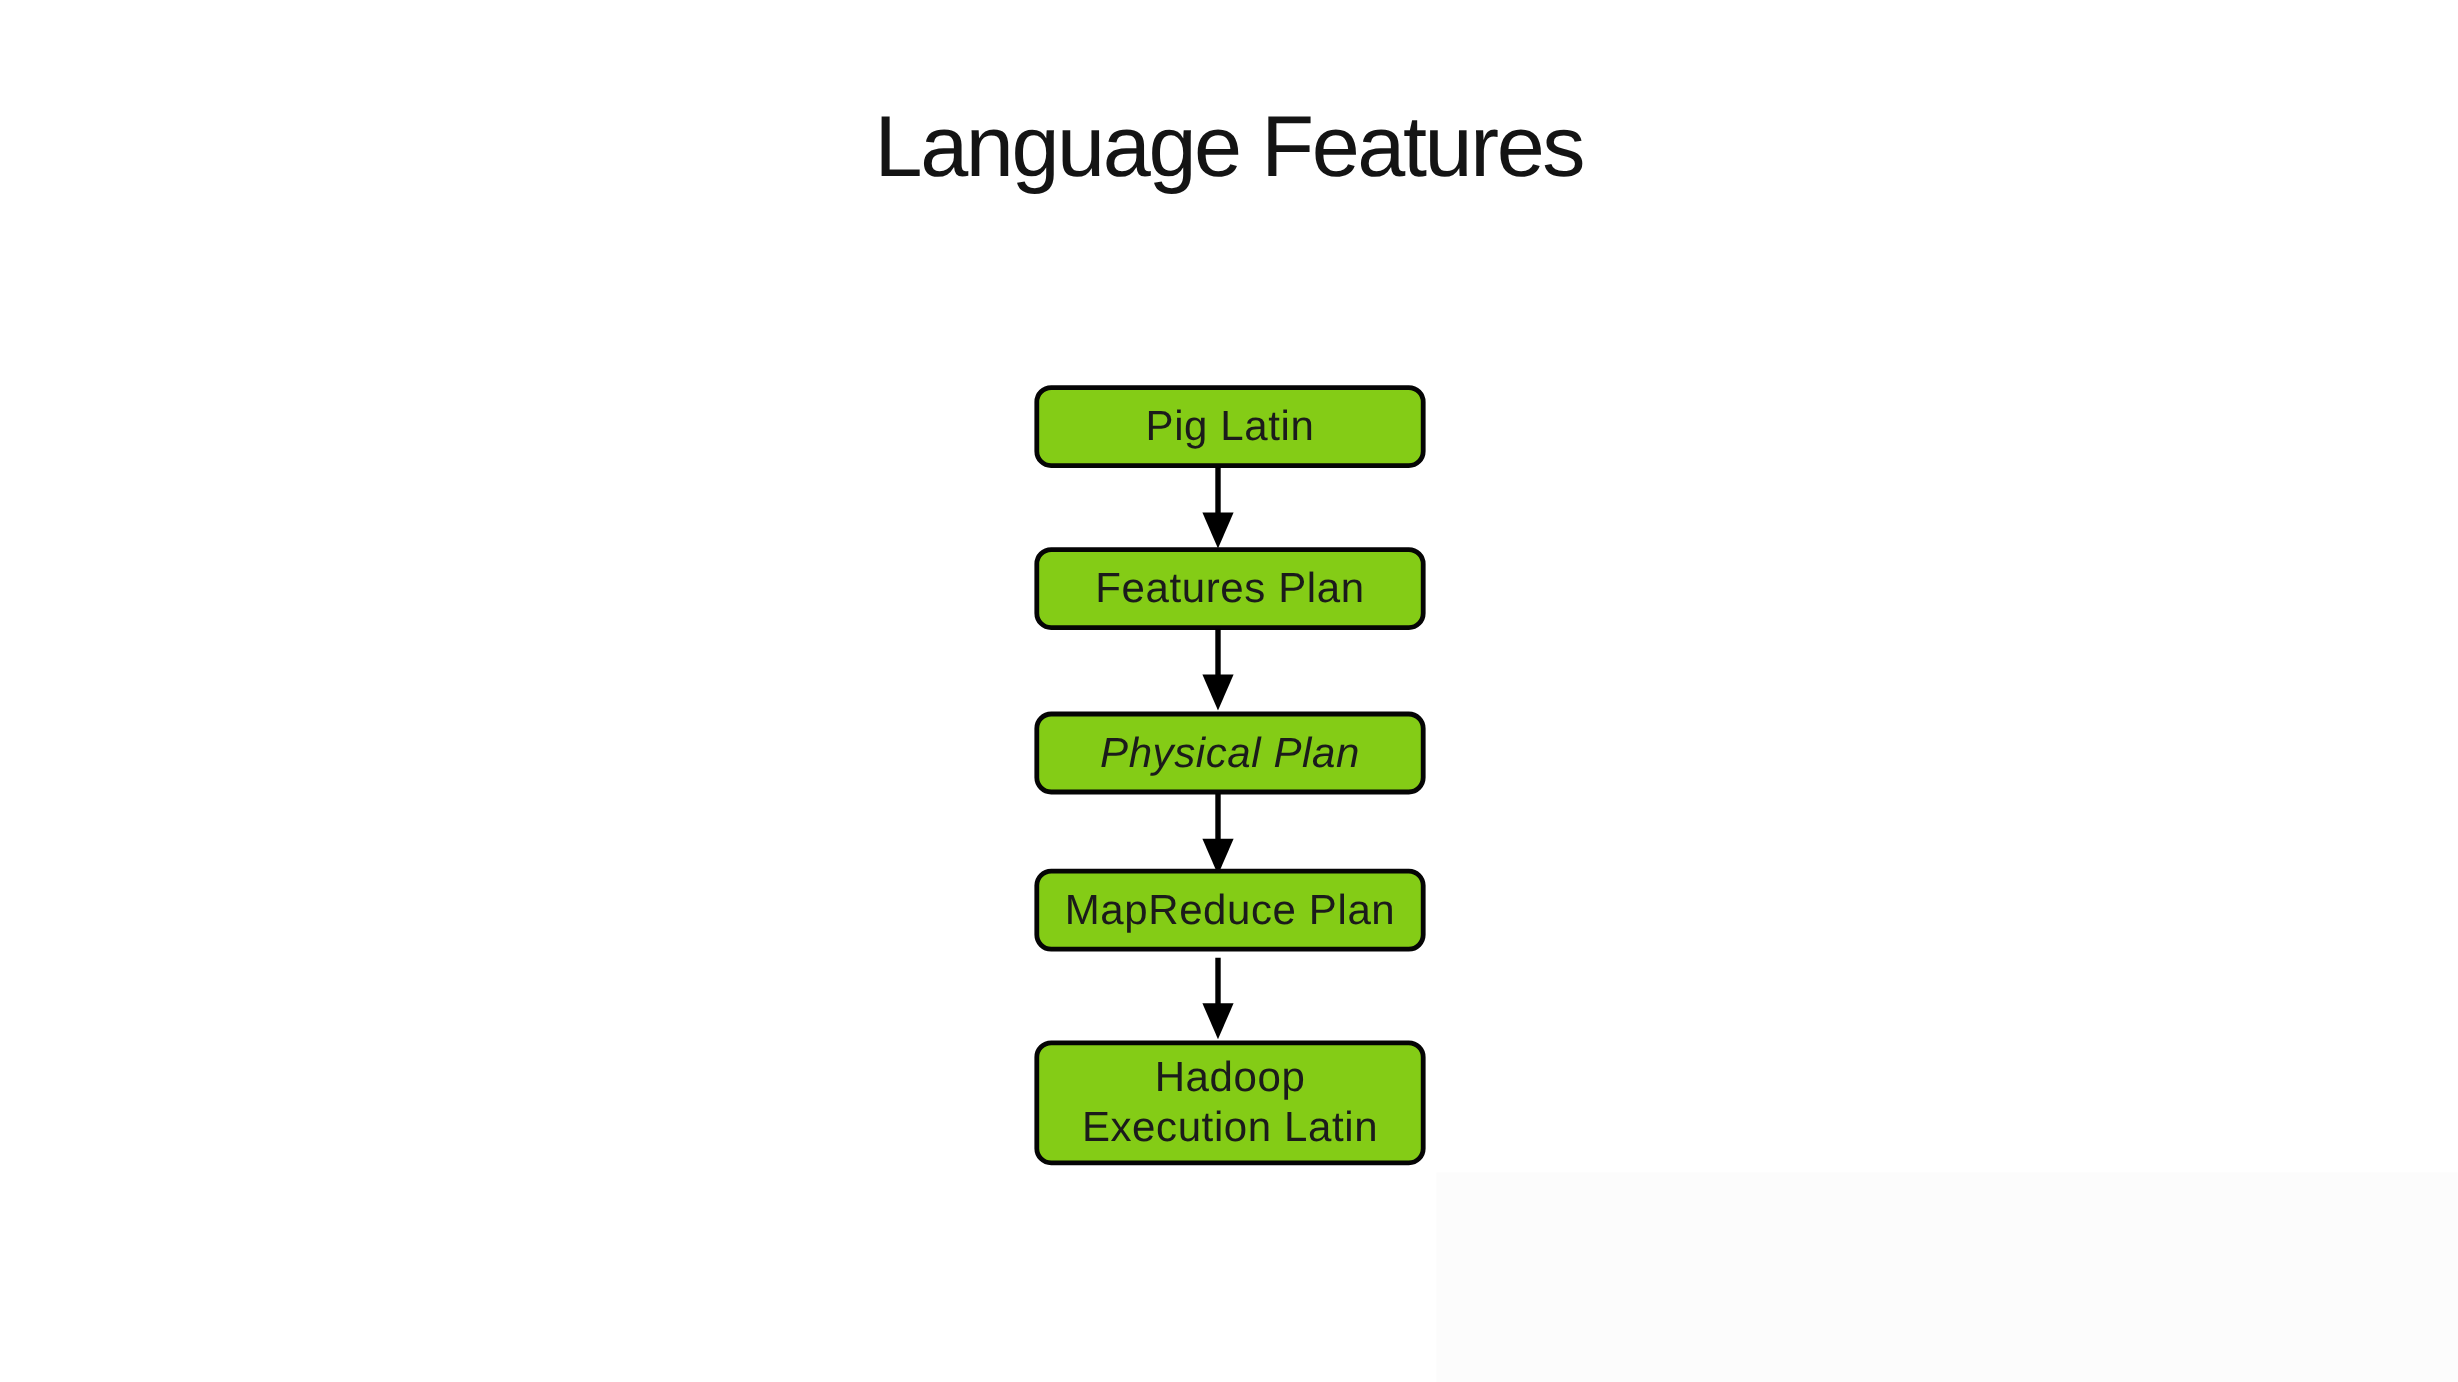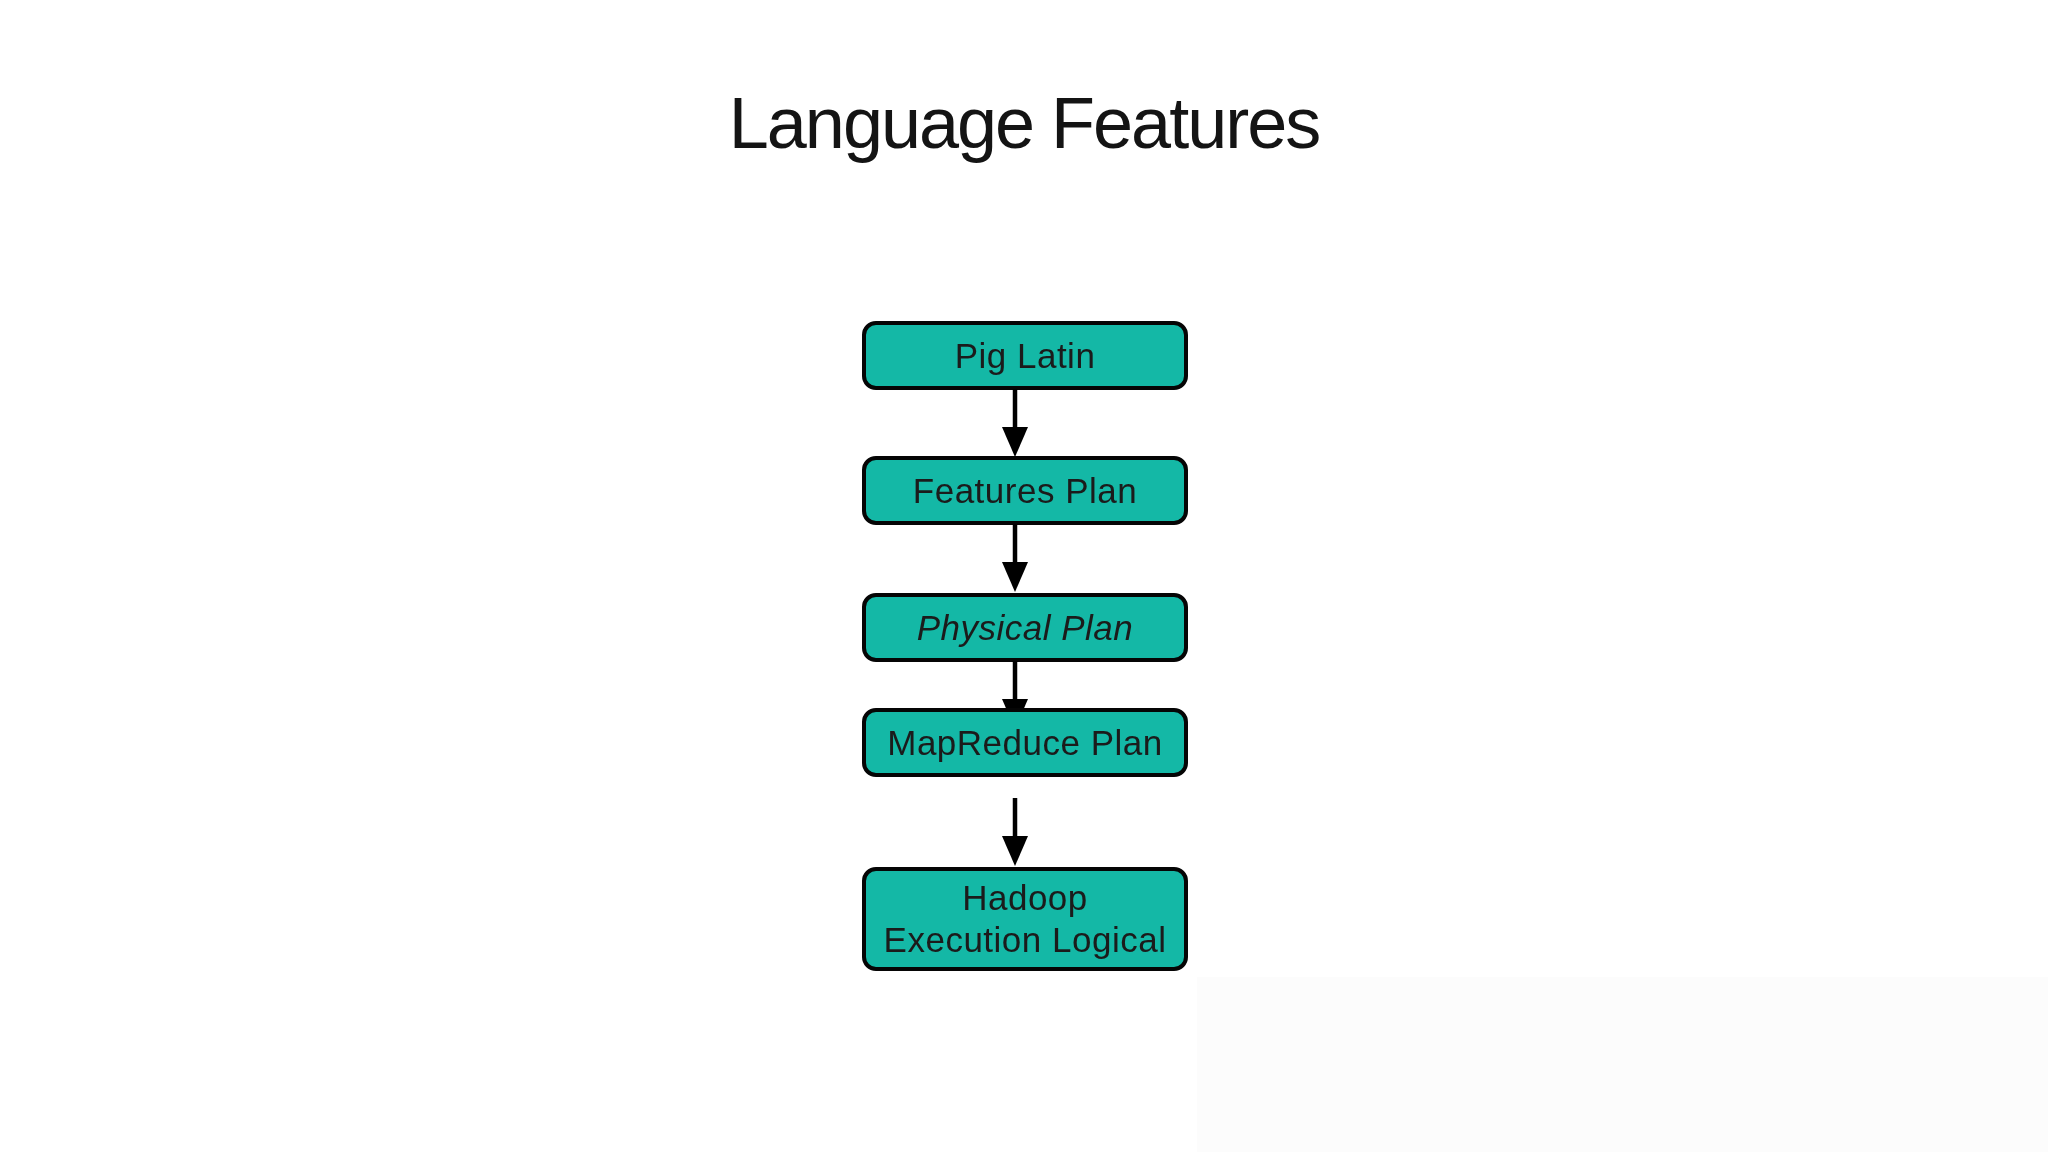--- a/index.html
+++ b/index.html
@@ -40,39 +40,39 @@
     position: absolute;
     left: 0;
     top: 0;
     width: 100%;
     height: 100%;
   }
   .flow-node {
     position: absolute;
     left: 862px;
     width: 326px;
-    background: #14b8a6;
+    background: #84cc16;
     border: 4px solid #050505;
     border-radius: 14px;
     display: flex;
     align-items: center;
     justify-content: center;
     text-align: center;
   }
   .flow-node .node-label {
     font-size: 35px;
     letter-spacing: 0.5px;
     color: #1b1b1b;
     line-height: 1.2;
     white-space: pre-line;
   }
   .node-1 { top: 321px; height: 69px; }
   .node-2 { top: 456px; height: 69px; }
   .node-3 { top: 593px; height: 69px; font-style: italic; }
-  .node-4 { top: 708px; height: 69px; }
+  .node-4 { top: 724px; height: 69px; }
   .node-5 { top: 867px; height: 104px; }
   .arrow {
     position: absolute;
     left: 1000px;
     width: 30px;
     height: 68px;
   }
   .arrow-1 { top: 389px; }
   .arrow-2 { top: 524px; }
   .arrow-3 { top: 661px; }
@@ -120,17 +120,17 @@
       <span class="node-label">MapReduce Plan</span>
     </div>
 
     <svg class="arrow arrow-4" viewBox="0 0 30 68">
       <line x1="15" y1="0" x2="15" y2="42" stroke="#000000" stroke-width="4.5"></line>
       <polygon points="2,38 28,38 15,68" fill="#000000"></polygon>
     </svg>
 
     <div class="flow-node node-5">
       <span class="node-label">Hadoop
-Execution Logical</span>
+Execution Latin</span>
     </div>
 
   </div>
 </div>
 
 </body></html>

